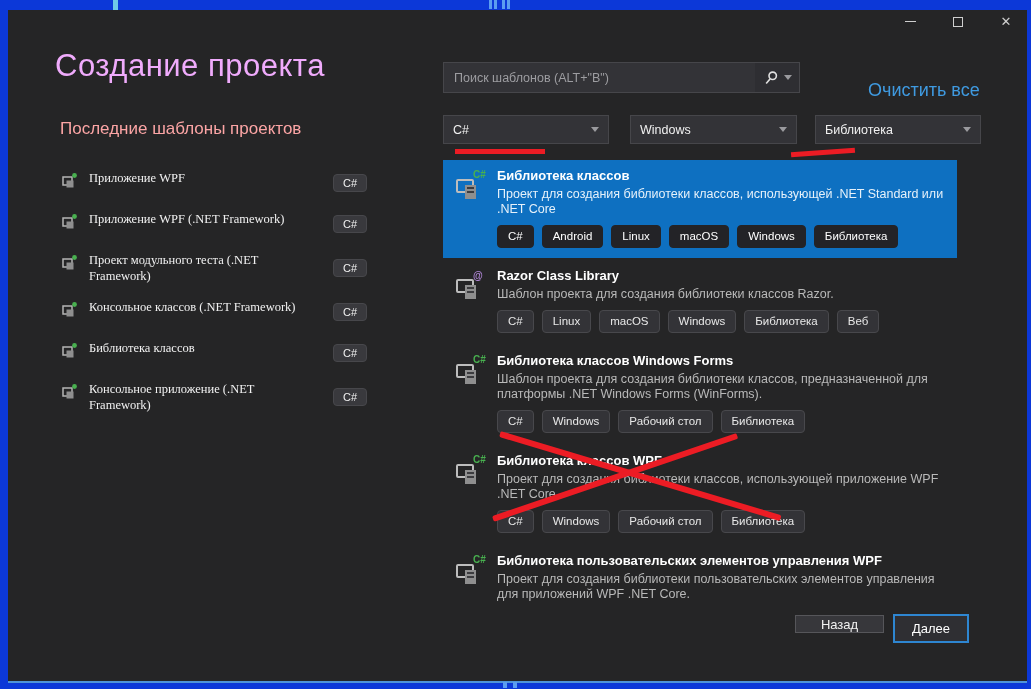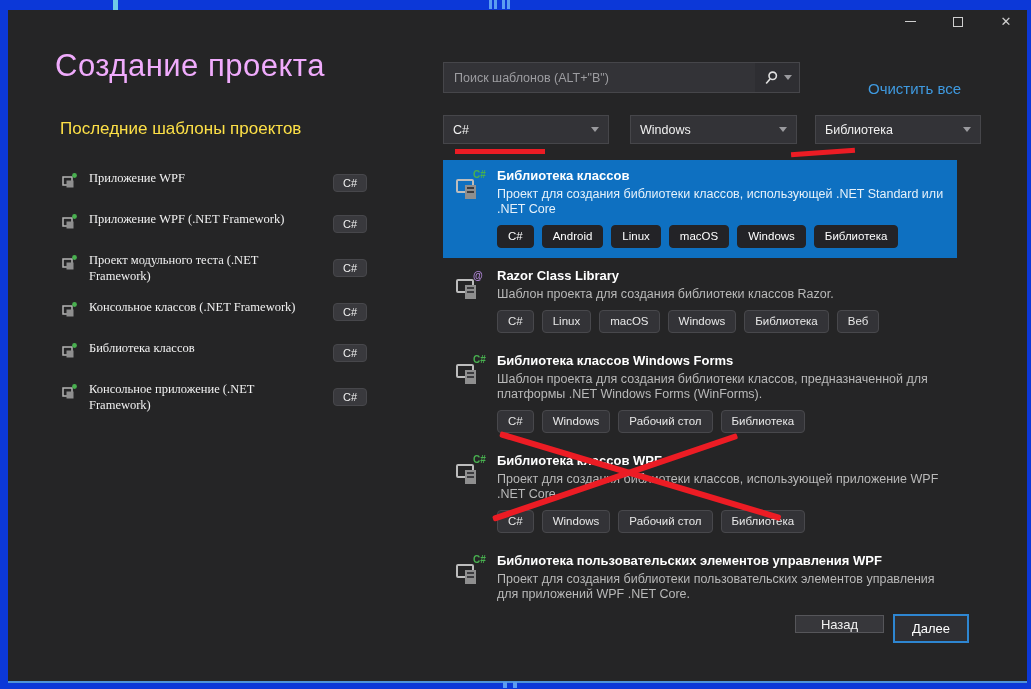--- a/index.html
+++ b/index.html
@@ -29,30 +29,30 @@
   
   .search-box { position:absolute; left:443px; top:62px; width:357px; height:31px; background:#333337;
                 border:1px solid #46464a; display:flex; align-items:stretch; }
   .search-input { flex:1; background:transparent; border:none; outline:none; color:#cccccc;
                   font-size:12.5px; padding:0 10px; font-family:"Liberation Sans", sans-serif; }
   .search-input::placeholder { color:#9d9da1; opacity:1; }
   .search-right { width:44px; background:#2e2e32; display:flex; align-items:center; justify-content:center;
                   gap:5px; cursor:pointer; }
   .caret { width:0; height:0; border-left:4px solid transparent; border-right:4px solid transparent;
            border-top:5px solid #9a9a9e; }
-  .clear-all { position:absolute; left:868px; top:80px; color:#3f9ae0; font-size:15px; cursor:pointer; }
+  .clear-all { position:absolute; left:868px; top:80px; color:#3f9ae0; font-size:18px; cursor:pointer; }
 
   
   .dd { position:absolute; top:115px; height:29px; background:#333337; border:1px solid #46464a;
         display:flex; align-items:center; justify-content:space-between; padding:0 9px;
         font-size:12.5px; color:#f1f1f1; cursor:pointer; }
   .dd-language{left:443px; width:166px;} .dd-platform{left:630px; width:167px;} .dd-type{left:815px; width:166px;}
 
   
-  .recent-heading { position:absolute; left:60px; top:119px; font-size:17px; color:#fde047; font-weight:400; }
+  .recent-heading { position:absolute; left:60px; top:119px; font-size:17px; color:#fca5a5; font-weight:400; }
   .recent-list { position:absolute; left:55px; top:170px; width:312px; }
   .recent-item { display:flex; align-items:flex-start; margin-bottom:15px; min-height:26px; cursor:pointer; }
   .recent-icon { width:18px; height:18px; margin:1px 10px 0 6px; flex:none; }
   .recent-label { width:218px; font-size:12.5px; color:#f1f1f1; line-height:16px;font-family:Liberation Serif, serif; }
   .lang-pill { margin-left:auto; align-self:center; background:#39393d; border:1px solid #47474b;
                border-radius:4px; color:#f1f1f1; font-size:11px; padding:2px 9px; }
 
   
   .tpl-list { position:absolute; left:443px; top:160px; width:514px; height:441px; overflow:hidden; }
   .tpl-row { position:relative; padding:8px 12px 10px 54px; margin-bottom:2px; cursor:pointer; }

